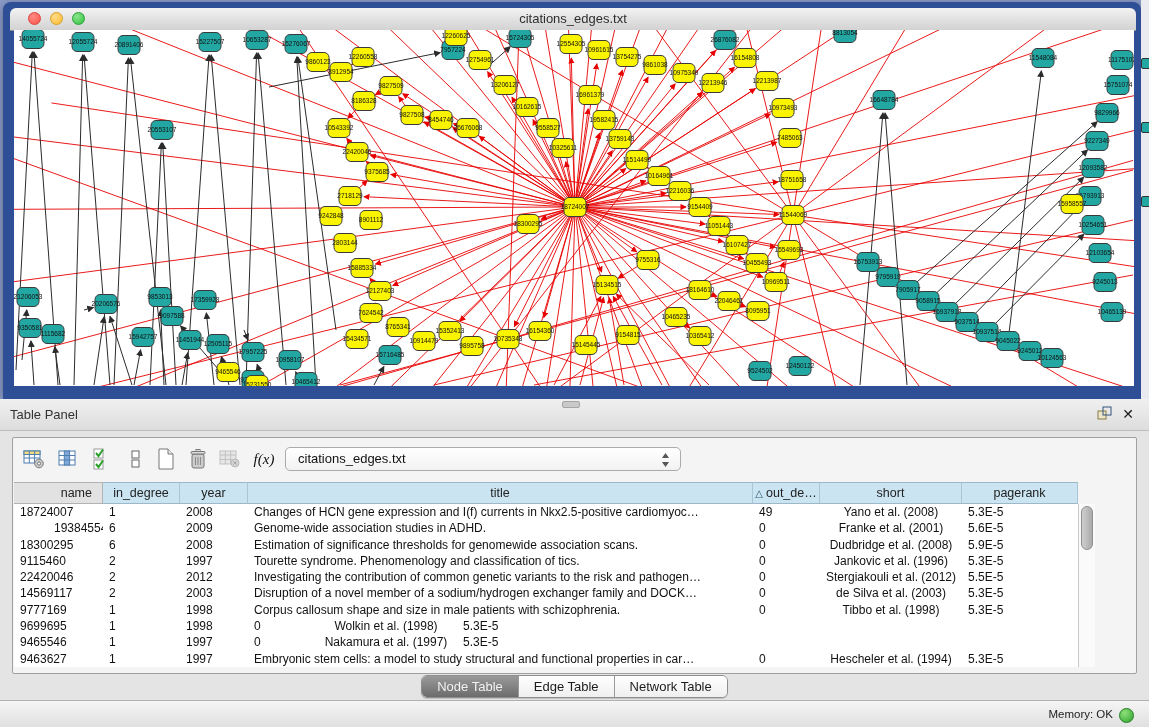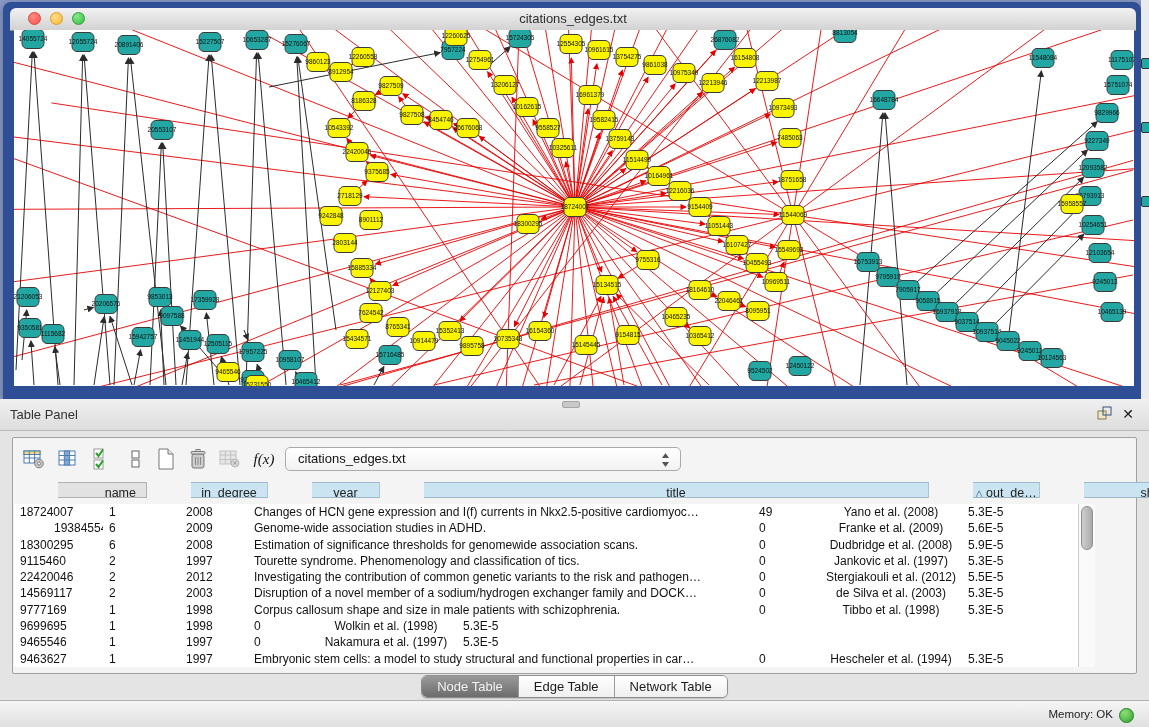--- a/index.html
+++ b/index.html
@@ -32,23 +32,23 @@
   .card{position:absolute;left:12px;top:38px;width:1123px;height:235px;background:#F4F4F4;
         border:1px solid #A0A0A0;border-radius:2px;}
   .toolbar{position:absolute;left:0;top:0;width:100%;height:44px;}
   .tbtn{position:absolute;top:8px;width:26px;height:26px;display:flex;align-items:center;justify-content:center;}
   .fx{font-family:"Liberation Serif","DejaVu Serif",serif;font-style:italic;font-size:15px;color:#111;}
   .dropdown{position:absolute;left:272px;top:9px;width:396px;height:24px;box-sizing:border-box;
             border:1px solid #ABABAB;border-radius:5px;background:linear-gradient(#FFFFFF,#F2F2F2);
             font-size:13px;color:#111;line-height:22px;padding-left:12px;}
   .dd-arrows{position:absolute;right:10px;top:4px;}
   .thead{position:absolute;left:1px;top:44px;height:22px;display:flex;}
-  .th{box-sizing:border-box;height:16px;line-height:21px;font-size:12.5px;color:#222;text-align:center;
+  .th{box-sizing:border-box;height:22px;line-height:21px;font-size:12.5px;color:#222;text-align:center;
       background:#CBE4F2;border-top:1px solid #9DB8C8;border-bottom:1px solid #9DB8C8;border-right:1px solid #A9C6D6;
-      overflow:hidden;white-space:nowrap;margin-left:44px;}
+      overflow:hidden;white-space:nowrap;}
   .th-gray{background:#E2E2E2;border-top:1px solid #B2B2B2;border-bottom:1px solid #B2B2B2;
            border-right:1px solid #B2B2B2;text-align:right;padding-right:10px;}
   .sort-glyph{font-size:10px;color:#2F5D77;margin-right:3px;}
   .tbody{position:absolute;left:1px;top:66px;width:1064px;height:163px;background:#FFFFFF;overflow:hidden;}
   .tr{display:flex;height:16.3px;}
   .td{box-sizing:border-box;font-size:12px;color:#111;line-height:16.3px;white-space:nowrap;overflow:hidden;
       padding-left:6px;}
   .td-center{text-align:center;padding-left:0;}
   .vscroll{position:absolute;left:1065px;top:66px;width:16px;height:163px;background:#FAFAFA;border-left:1px solid #C9C9C9;}
   .vthumb{position:absolute;left:2px;top:2px;width:10px;height:42px;border-radius:6px;
@@ -877,39 +877,39 @@
             <div class="td" style="width: 67px;">49</div>
             <div class="td td-center" style="width: 142px;">Yano et al. (2008)</div>
             <div class="td" style="width: 116px;">5.3E-5</div>
           </div>
           <div class="tr">
             <div class="td" style="width: 89px; padding-left: 40px;">19384554</div>
             <div class="td" style="width: 77px;">6</div>
             <div class="td" style="width: 68px;">2009</div>
             <div class="td" style="width: 505px;">Genome-wide association studies in ADHD.</div>
             <div class="td" style="width: 67px;">0</div>
-            <div class="td td-center" style="width: 142px;">Franke et al. (2009)</div>
+            <div class="td td-center" style="width: 142px;">Franke et al. (2001)</div>
             <div class="td" style="width: 116px;">5.6E-5</div>
           </div>
           <div class="tr">
             <div class="td" style="width: 89px;">18300295</div>
             <div class="td" style="width: 77px;">6</div>
             <div class="td" style="width: 68px;">2008</div>
             <div class="td" style="width: 505px;">Estimation of significance thresholds for genomewide association scans.</div>
             <div class="td" style="width: 67px;">0</div>
             <div class="td td-center" style="width: 142px;">Dudbridge et al. (2008)</div>
             <div class="td" style="width: 116px;">5.9E-5</div>
           </div>
           <div class="tr">
             <div class="td" style="width: 89px;">9115460</div>
             <div class="td" style="width: 77px;">2</div>
             <div class="td" style="width: 68px;">1997</div>
             <div class="td" style="width: 505px;">Tourette syndrome. Phenomenology and classification of tics.</div>
             <div class="td" style="width: 67px;">0</div>
-            <div class="td td-center" style="width: 142px;">Jankovic et al. (1997)</div>
+            <div class="td td-center" style="width: 142px;">Jankovic et al. (1996)</div>
             <div class="td" style="width: 116px;">5.3E-5</div>
           </div>
           <div class="tr">
             <div class="td" style="width: 89px;">22420046</div>
             <div class="td" style="width: 77px;">2</div>
             <div class="td" style="width: 68px;">2012</div>
             <div class="td" style="width: 505px;">Investigating the contribution of common genetic variants to the risk and pathogen…</div>
             <div class="td" style="width: 67px;">0</div>
             <div class="td td-center" style="width: 142px;">Stergiakouli et al. (2012)</div>
             <div class="td" style="width: 116px;">5.5E-5</div>

